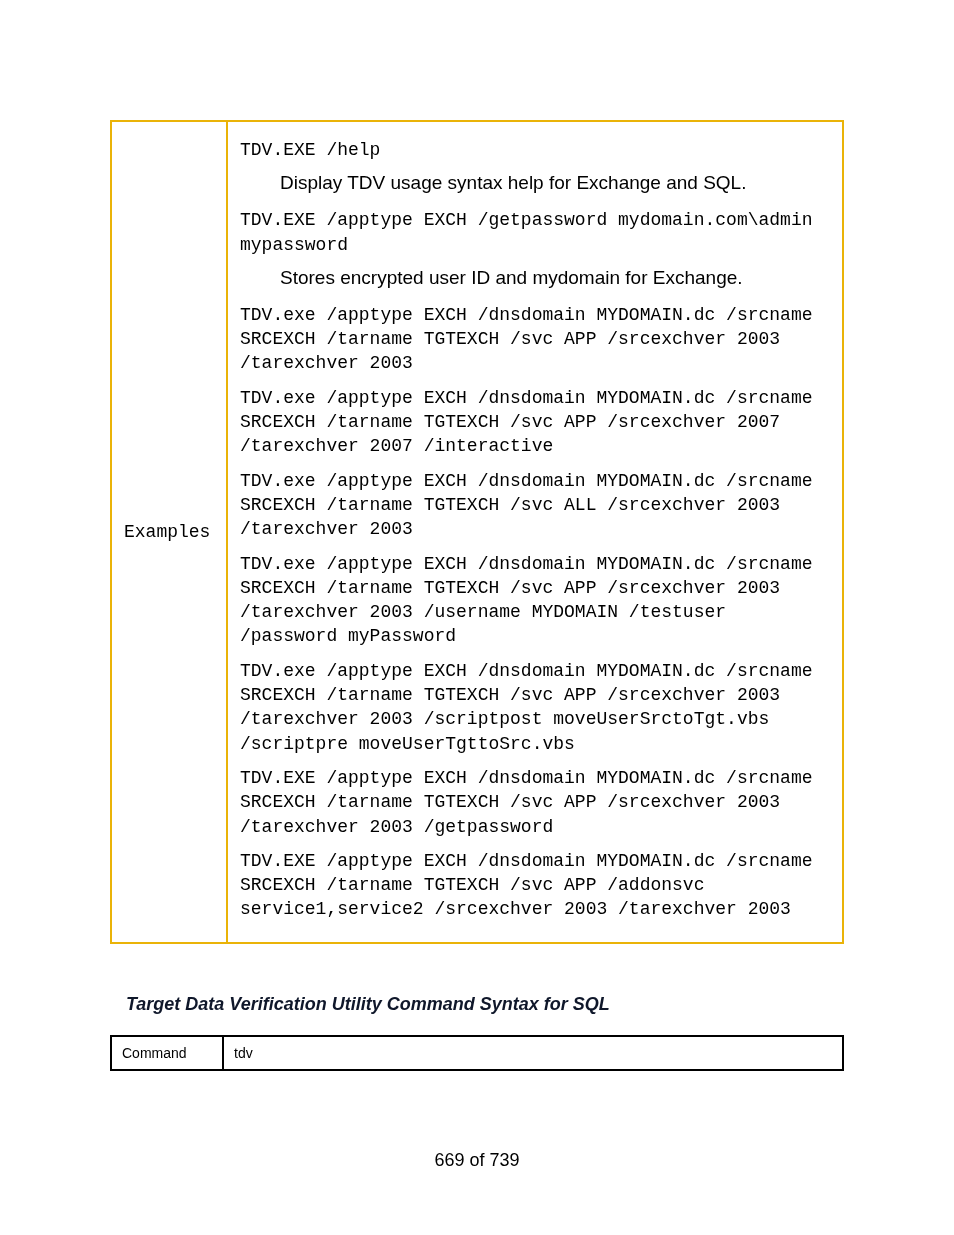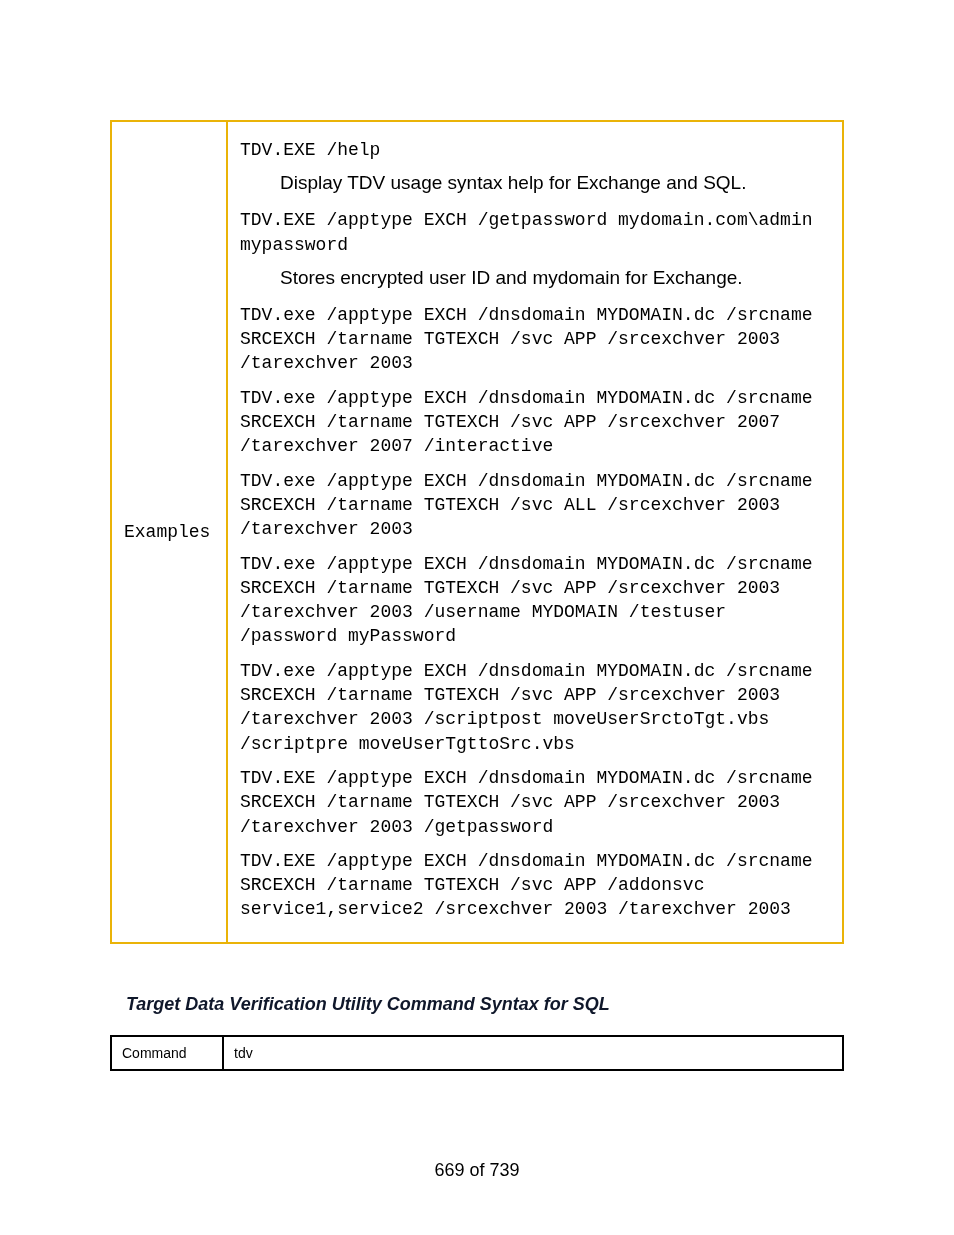--- a/index.html
+++ b/index.html
@@ -61,21 +61,21 @@
     border: 2px solid #000;
     padding: 8px 10px;
     font-size: 14px;
     vertical-align: middle;
   }
   table.cmd td.left {
     width: 90px;
   }
   .page-number {
     position: absolute;
-    bottom: 54px;
+    bottom: 64px;
     left: 0;
     width: 100%;
     text-align: center;
     font-size: 18px;
   }
 </style>
 </head>
 <body>
 
 <div class="page">

